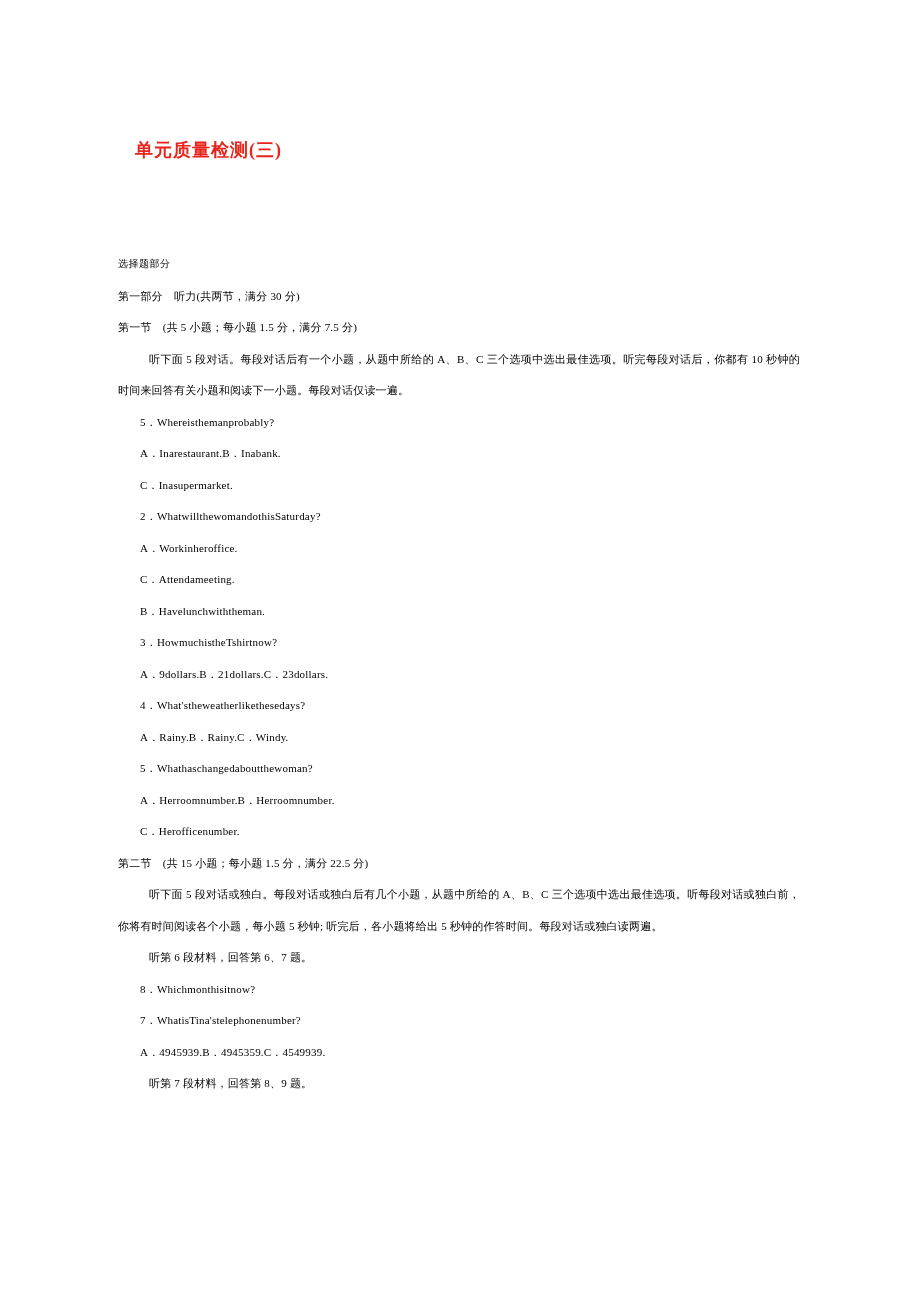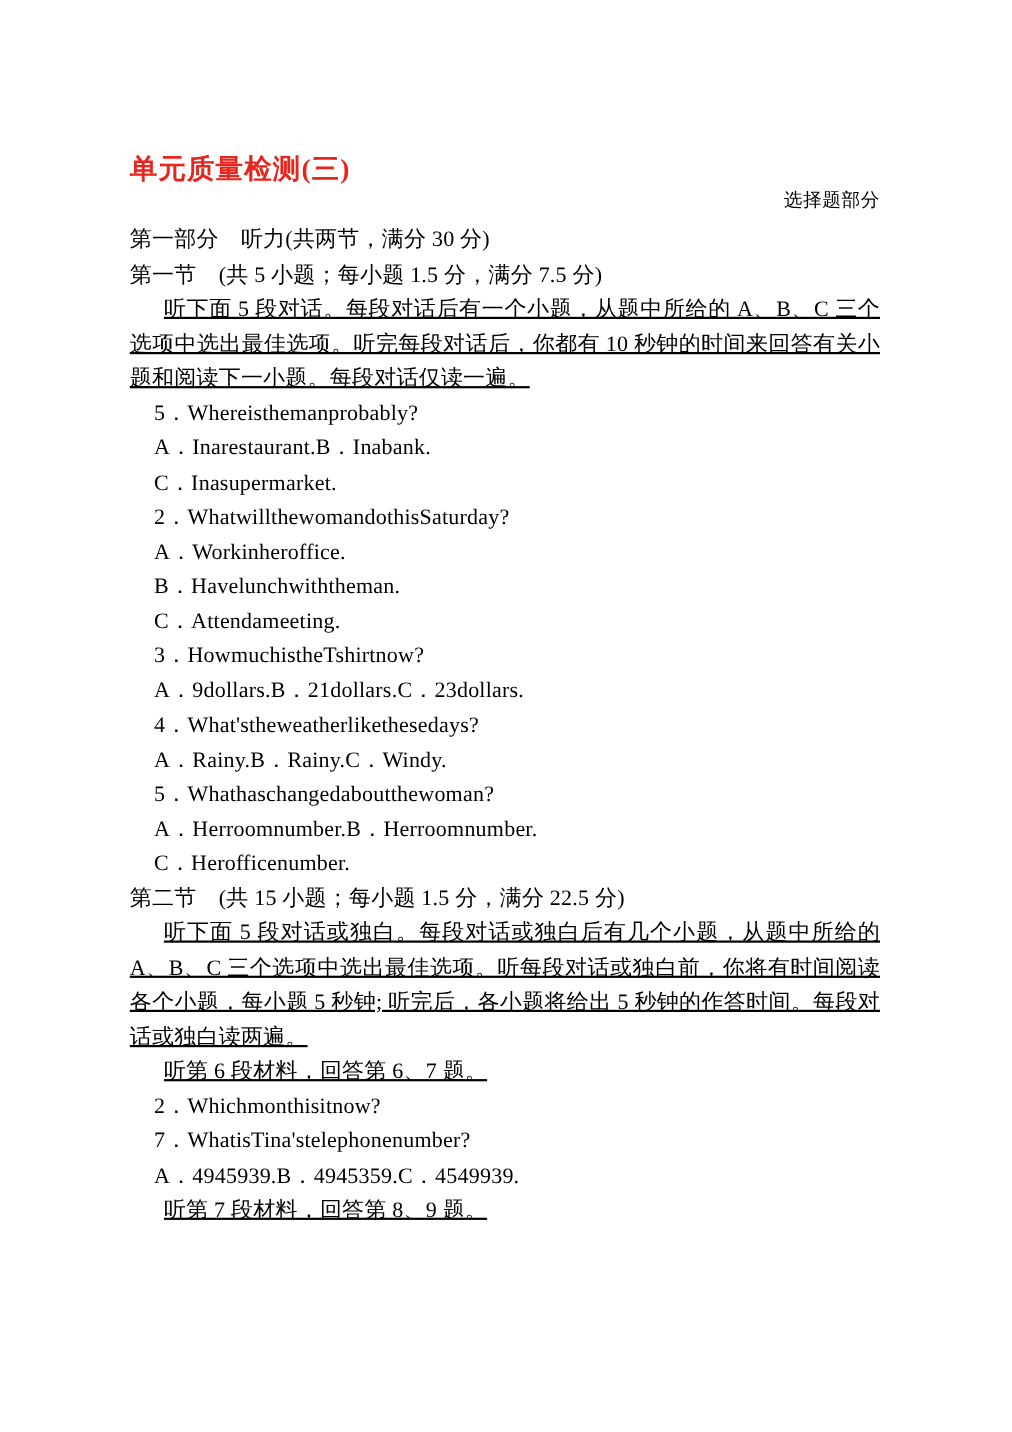--- a/index.html
+++ b/index.html
@@ -18,46 +18,46 @@
   .page {
     position: absolute;
     left: 0;
     top: 0;
     width: 920px;
     height: 1302px;
     box-sizing: border-box;
     padding: 140px 120px 40px 118px;
   }
   .doc-title {
-    font-size: 25px;
+    font-size: 18px;
     font-weight: bold;
     color: #e8251c;
     letter-spacing: 1px;
-    margin: 0 0 0 0;
+    margin: 0 0 0 17px;
     line-height: 1.2;
   }
   .section-center {
-    text-align: right;
-    font-size: 17px;
+    text-align: left;
+    font-size: 10px;
+    margin-top: 95px;
     margin-bottom: 10px;
     letter-spacing: 0.5px;
   }
   p.line {
     margin: 0;
-    font-size: 20px;
+    font-size: 11px;
     line-height: 31.5px;
     text-align: justify;
     letter-spacing: 0.2px;
   }
   .indent-1 {
     text-indent: 0;
   }
   .indent-2 {
     text-indent: 31px;
-    text-decoration: underline;
   }
   .indent-item {
     text-indent: 22px;
   }
 </style>
 </head>
 <body>
 
 <div class="page">
 
@@ -67,31 +67,31 @@
 
   <div>
     <p class="line indent-1">第一部分　听力(共两节，满分 30 分)</p>
     <p class="line indent-1">第一节　(共 5 小题；每小题 1.5 分，满分 7.5 分)</p>
     <p class="line indent-2">听下面 5 段对话。每段对话后有一个小题，从题中所给的 A、B、C 三个选项中选出最佳选项。听完每段对话后，你都有 10 秒钟的时间来回答有关小题和阅读下一小题。每段对话仅读一遍。</p>
     <p class="line indent-item">5．Whereisthemanprobably?</p>
     <p class="line indent-item">A．Inarestaurant.B．Inabank.</p>
     <p class="line indent-item">C．Inasupermarket.</p>
     <p class="line indent-item">2．WhatwillthewomandothisSaturday?</p>
     <p class="line indent-item">A．Workinheroffice.</p>
+    <p class="line indent-item">C．Attendameeting.</p>
     <p class="line indent-item">B．Havelunchwiththeman.</p>
-    <p class="line indent-item">C．Attendameeting.</p>
     <p class="line indent-item">3．HowmuchistheT­shirtnow?</p>
     <p class="line indent-item">A．9dollars.B．21dollars.C．23dollars.</p>
     <p class="line indent-item">4．What'stheweatherlikethesedays?</p>
     <p class="line indent-item">A．Rainy.B．Rainy.C．Windy.</p>
     <p class="line indent-item">5．Whathaschangedaboutthewoman?</p>
     <p class="line indent-item">A．Herroomnumber.B．Herroomnumber.</p>
     <p class="line indent-item">C．Herofficenumber.</p>
     <p class="line indent-1">第二节　(共 15 小题；每小题 1.5 分，满分 22.5 分)</p>
     <p class="line indent-2">听下面 5 段对话或独白。每段对话或独白后有几个小题，从题中所给的 A、B、C 三个选项中选出最佳选项。听每段对话或独白前，你将有时间阅读各个小题，每小题 5 秒钟; 听完后，各小题将给出 5 秒钟的作答时间。每段对话或独白读两遍。</p>
     <p class="line indent-2">听第 6 段材料，回答第 6、7 题。</p>
-    <p class="line indent-item">2．Whichmonthisitnow?</p>
+    <p class="line indent-item">8．Whichmonthisitnow?</p>
     <p class="line indent-item">7．WhatisTina'stelephonenumber?</p>
     <p class="line indent-item">A．4945939.B．4945359.C．4549939.</p>
     <p class="line indent-2">听第 7 段材料，回答第 8、9 题。</p>
   </div>
 
 </div>
 
 </body></html>

